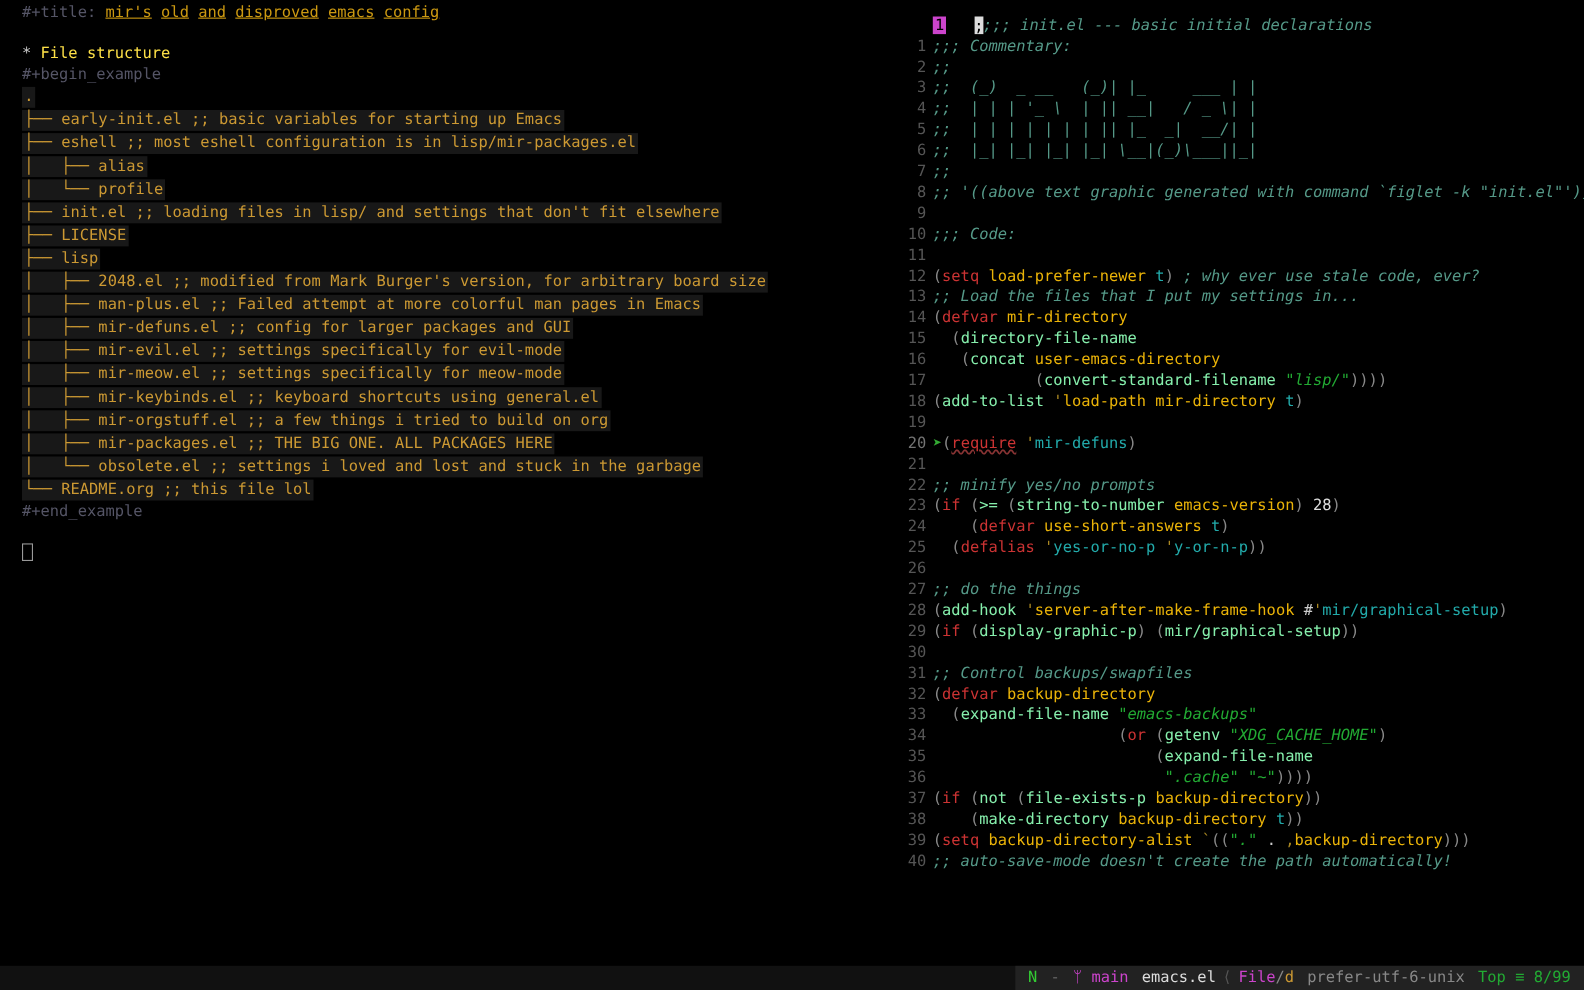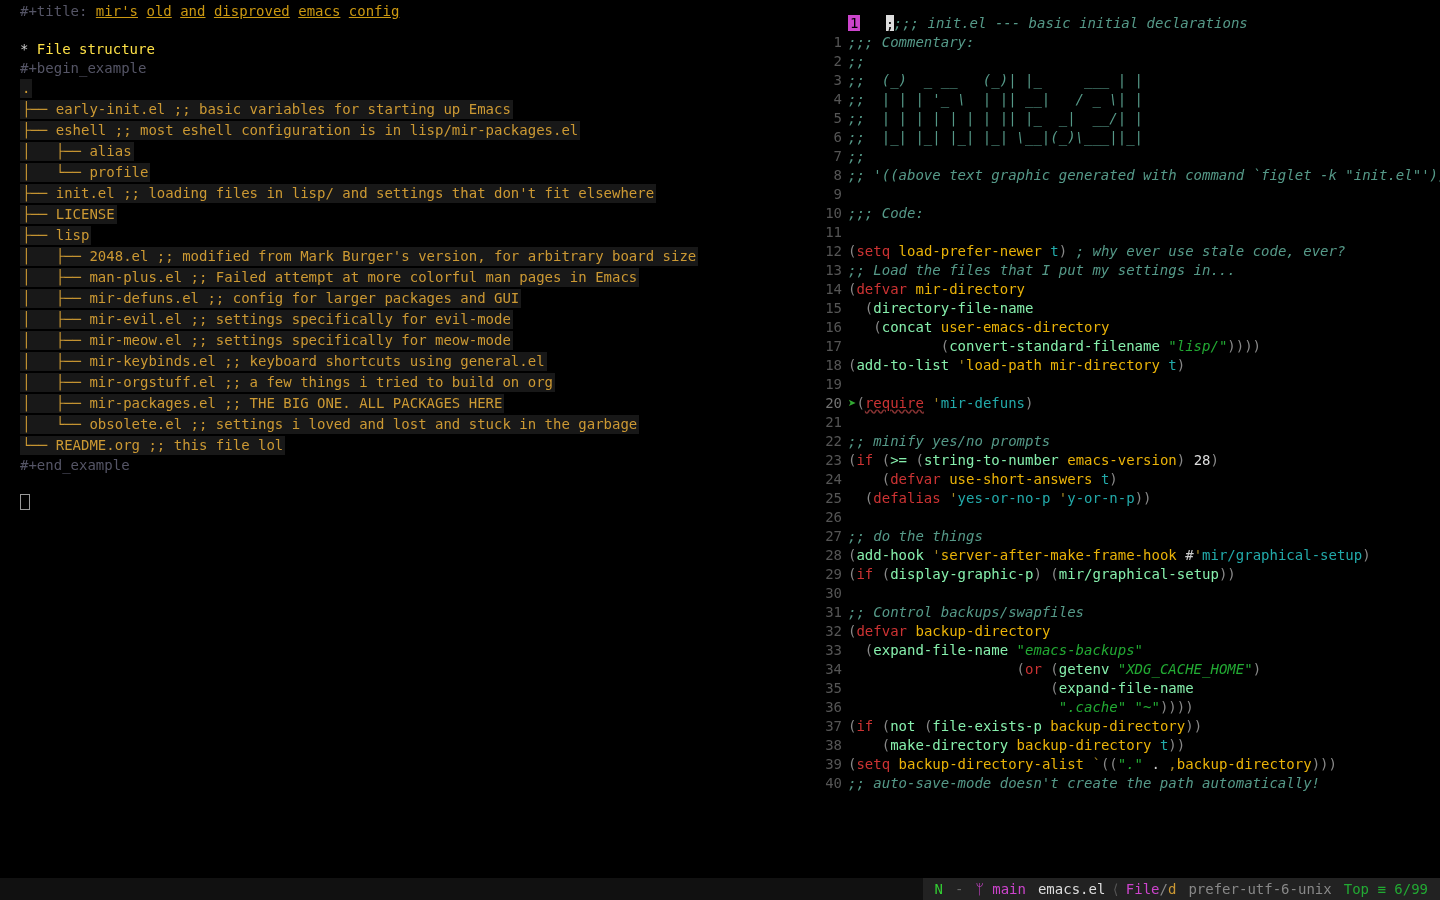--- a/index.html
+++ b/index.html
@@ -48,15 +48,15 @@
 
 <div class="modeline">
   <div class="ml-right">
     <span class="seg ml-n">N</span>
     <span class="seg" style="color:#666">-</span>
     <span class="seg ml-branch">ᛘ <span>main</span></span>
     <span class="seg ml-file">emacs.el</span>
     <span style="color:#555">⟨</span>
     <span class="seg"><span class="ml-mode">File</span>/<span class="ml-d">d</span></span>
     <span class="seg ml-enc">prefer-utf-6-unix</span>
-    <span class="seg ml-pos">Top ≡ 6/99</span>
+    <span class="seg ml-pos">Top ≡ 8/99</span>
   </div>
 </div>
 
 </body></html>

